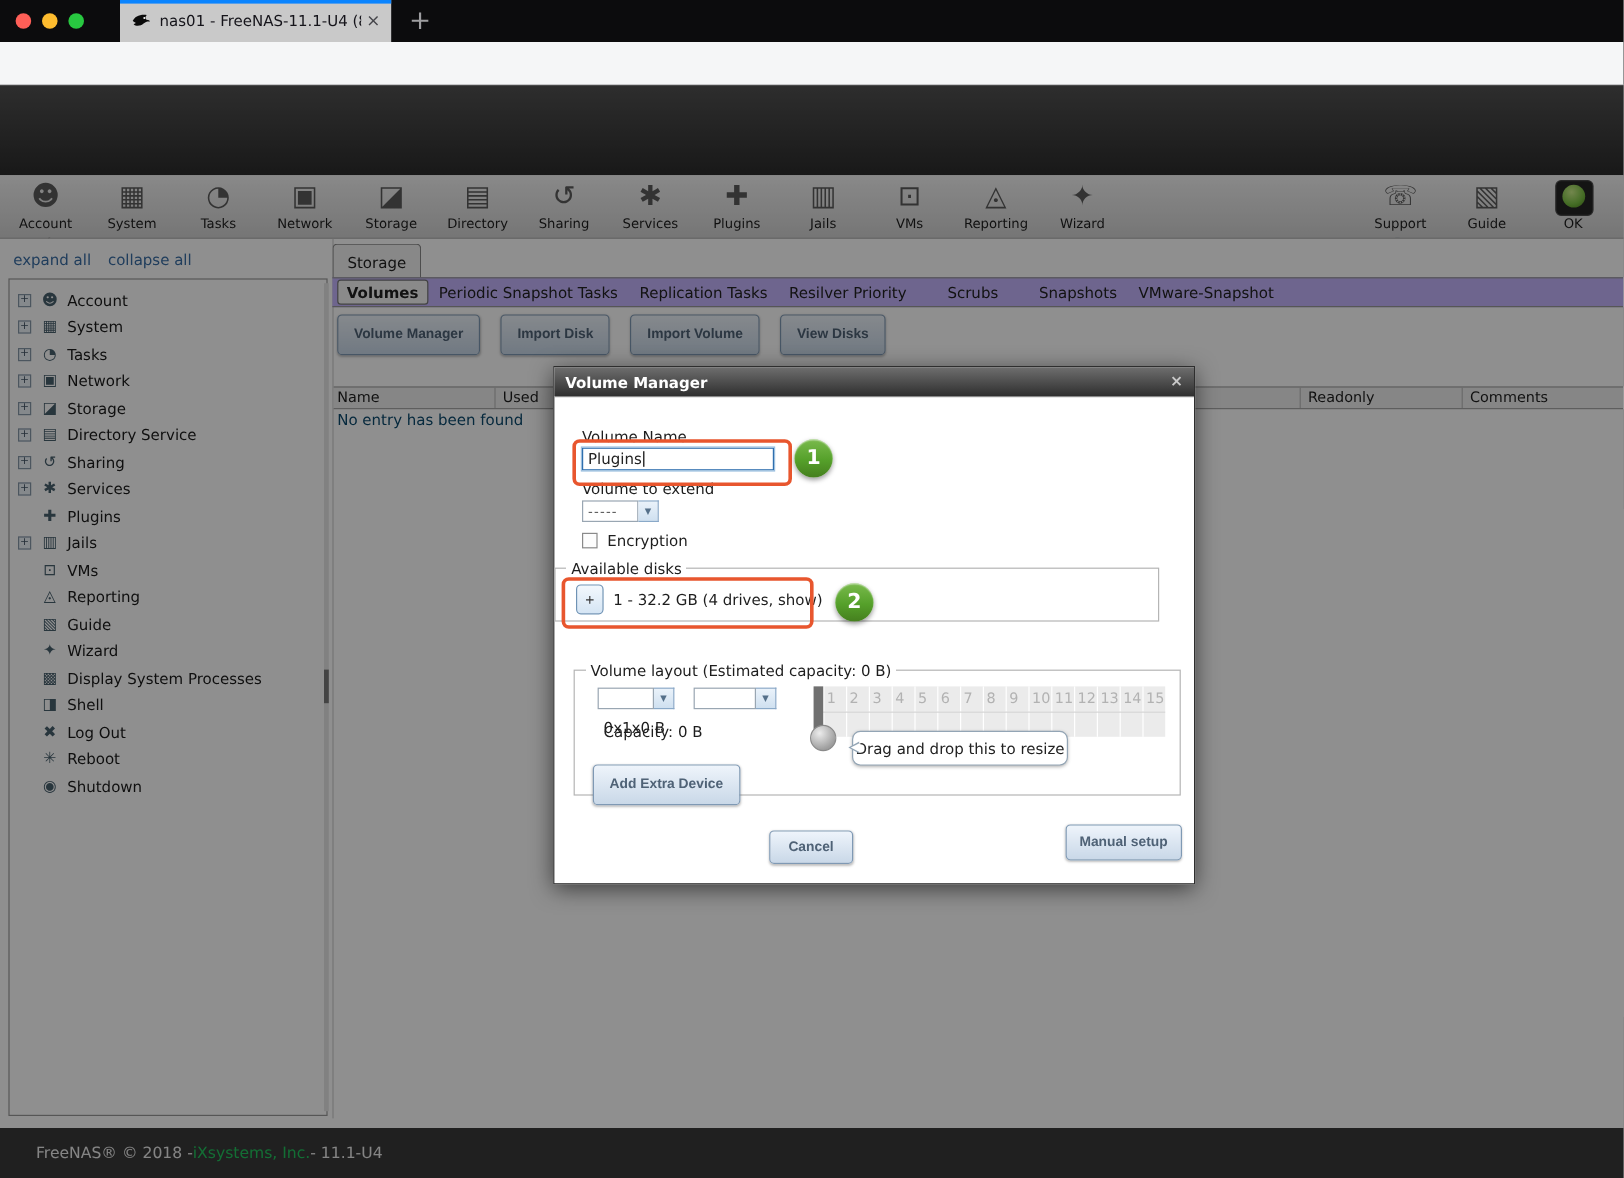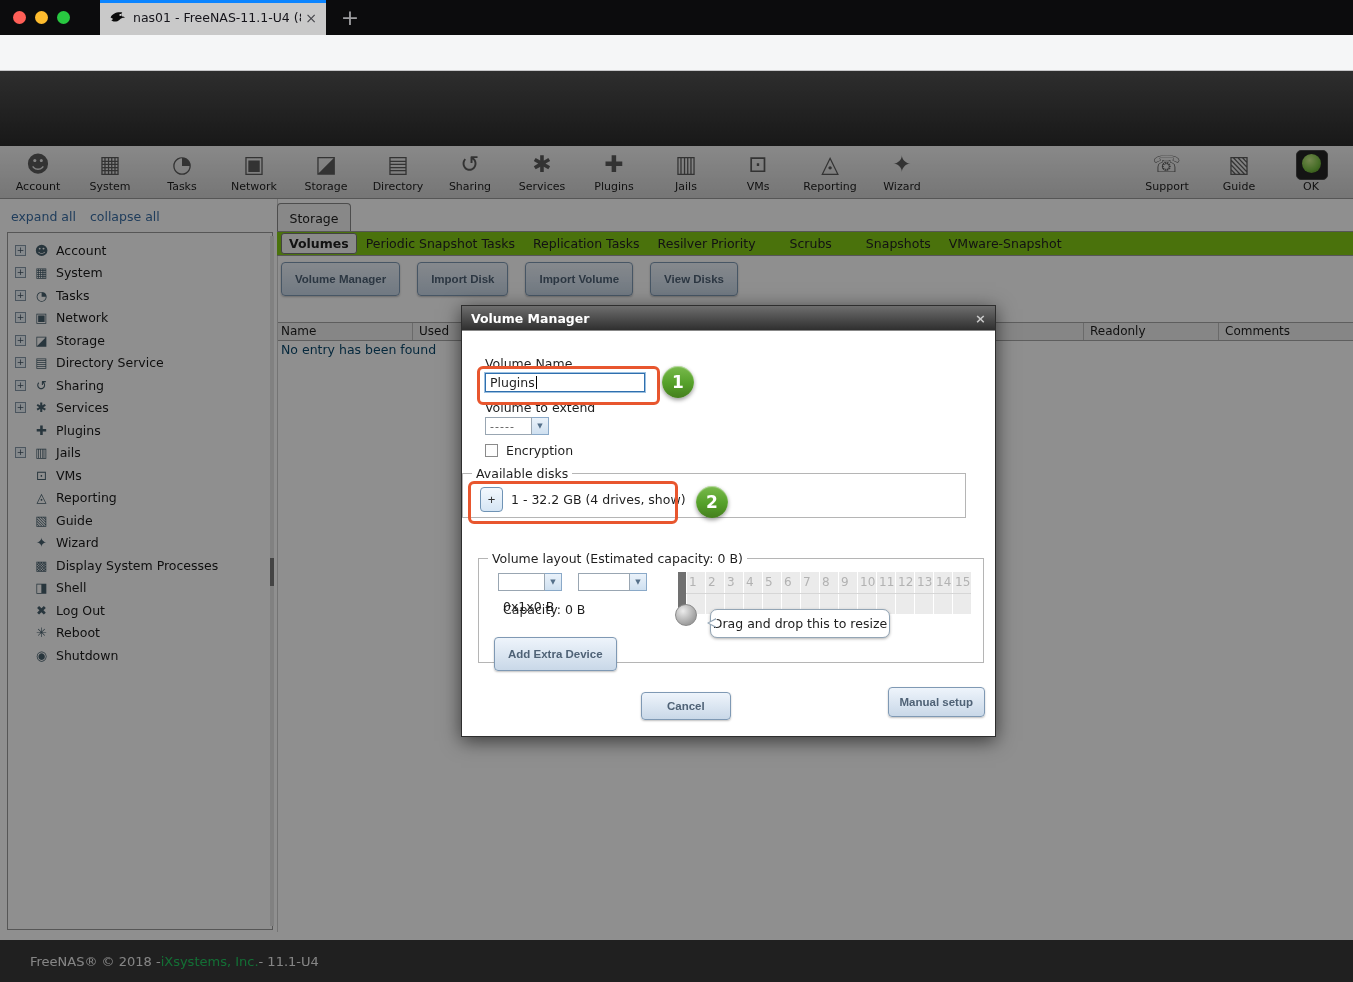--- a/index.html
+++ b/index.html
@@ -85,21 +85,21 @@
   .expander.noexp{visibility:hidden;}
   .tree-ico{width:17px;margin-right:6px;color:#48606e;font-size:13px;text-align:center;flex:0 0 auto;}
   .tree-scroll{position:absolute;left:270px;top:236px;width:4px;height:690px;background:#e6e6e6;}
   .tree-thumb{position:absolute;left:270px;top:558px;width:4px;height:28px;background:#7a7a7a;}
   .content-sep{position:absolute;left:277px;top:199px;width:1px;height:733px;background:#cfcfcf;}
 
   .main-tab{position:absolute;left:277px;top:203px;width:74px;height:29px;background:#f2f2f2;
             border:1px solid #8a8a8a;border-bottom:none;border-radius:4px 4px 0 0;box-sizing:border-box;
             display:grid;place-items:center;}
   .subtabs{position:absolute;left:277px;top:231px;width:1076px;height:25px;box-sizing:border-box;
-           background:#84cc16;border-top:1px solid #9a9a9a;border-bottom:1px solid #9a9a9a;
+           background:#c4b5fd;border-top:1px solid #9a9a9a;border-bottom:1px solid #9a9a9a;
            display:flex;align-items:center;padding-left:4px;}
   .subtab{padding:2px 9px;color:#222;}
   .subtab.active{border:1px solid #777;background:#f7f7f7;border-radius:3px;font-weight:bold;padding:2px 7px;}
   .subtab.gap{margin-left:16px;}
 
   .actions{position:absolute;left:281px;top:262px;display:flex;gap:17px;}
   .fn-btn{background:linear-gradient(#eef4fb,#c9d8e8);border:1px solid #7f99b4;border-radius:4px;
           font-size:11.5px;font-weight:bold;color:#4f6276;padding:10px 13px;
           box-shadow:0 1px 2px rgba(0,0,0,.25);}
   .thead{position:absolute;left:278px;top:322px;width:1075px;height:17px;background:#efefef;
@@ -160,21 +160,21 @@
   .tooltip{position:absolute;left:231px;top:43px;width:178px;height:27px;background:#fff;
            border:1px solid #93a5b5;border-radius:7px;box-shadow:0 1px 3px rgba(0,0,0,.3);
            display:grid;place-items:center;color:#222;font-size:12.5px;}
   .tooltip::before{content:"";position:absolute;left:-9px;top:8px;border:5px solid transparent;
                    border-right:9px solid #93a5b5;}
   .tooltip::after{content:"";position:absolute;left:-6px;top:9px;border:4px solid transparent;
                   border-right:8px solid #fff;}
   .addvol{position:absolute;left:9px;top:380px;width:163px;height:39px;text-align:center;padding:4px 0;}
   .addvol .l1{color:#5a6a7a;}
   .addvol .l2{color:var(--warning-red);font-size:11.5px;}
-  .cancel{position:absolute;left:179px;top:386px;padding:7px 25px;}
+  .cancel{position:absolute;left:179px;top:386px;padding:7px 15px;}
   .manual{position:absolute;right:10px;top:381px;padding:8px 11px;}
 </style>
 </head>
 <body>
 
 <div class="stage">
 
   <div class="tabbar">
     <div class="lights">
       <span class="light r"></span>

